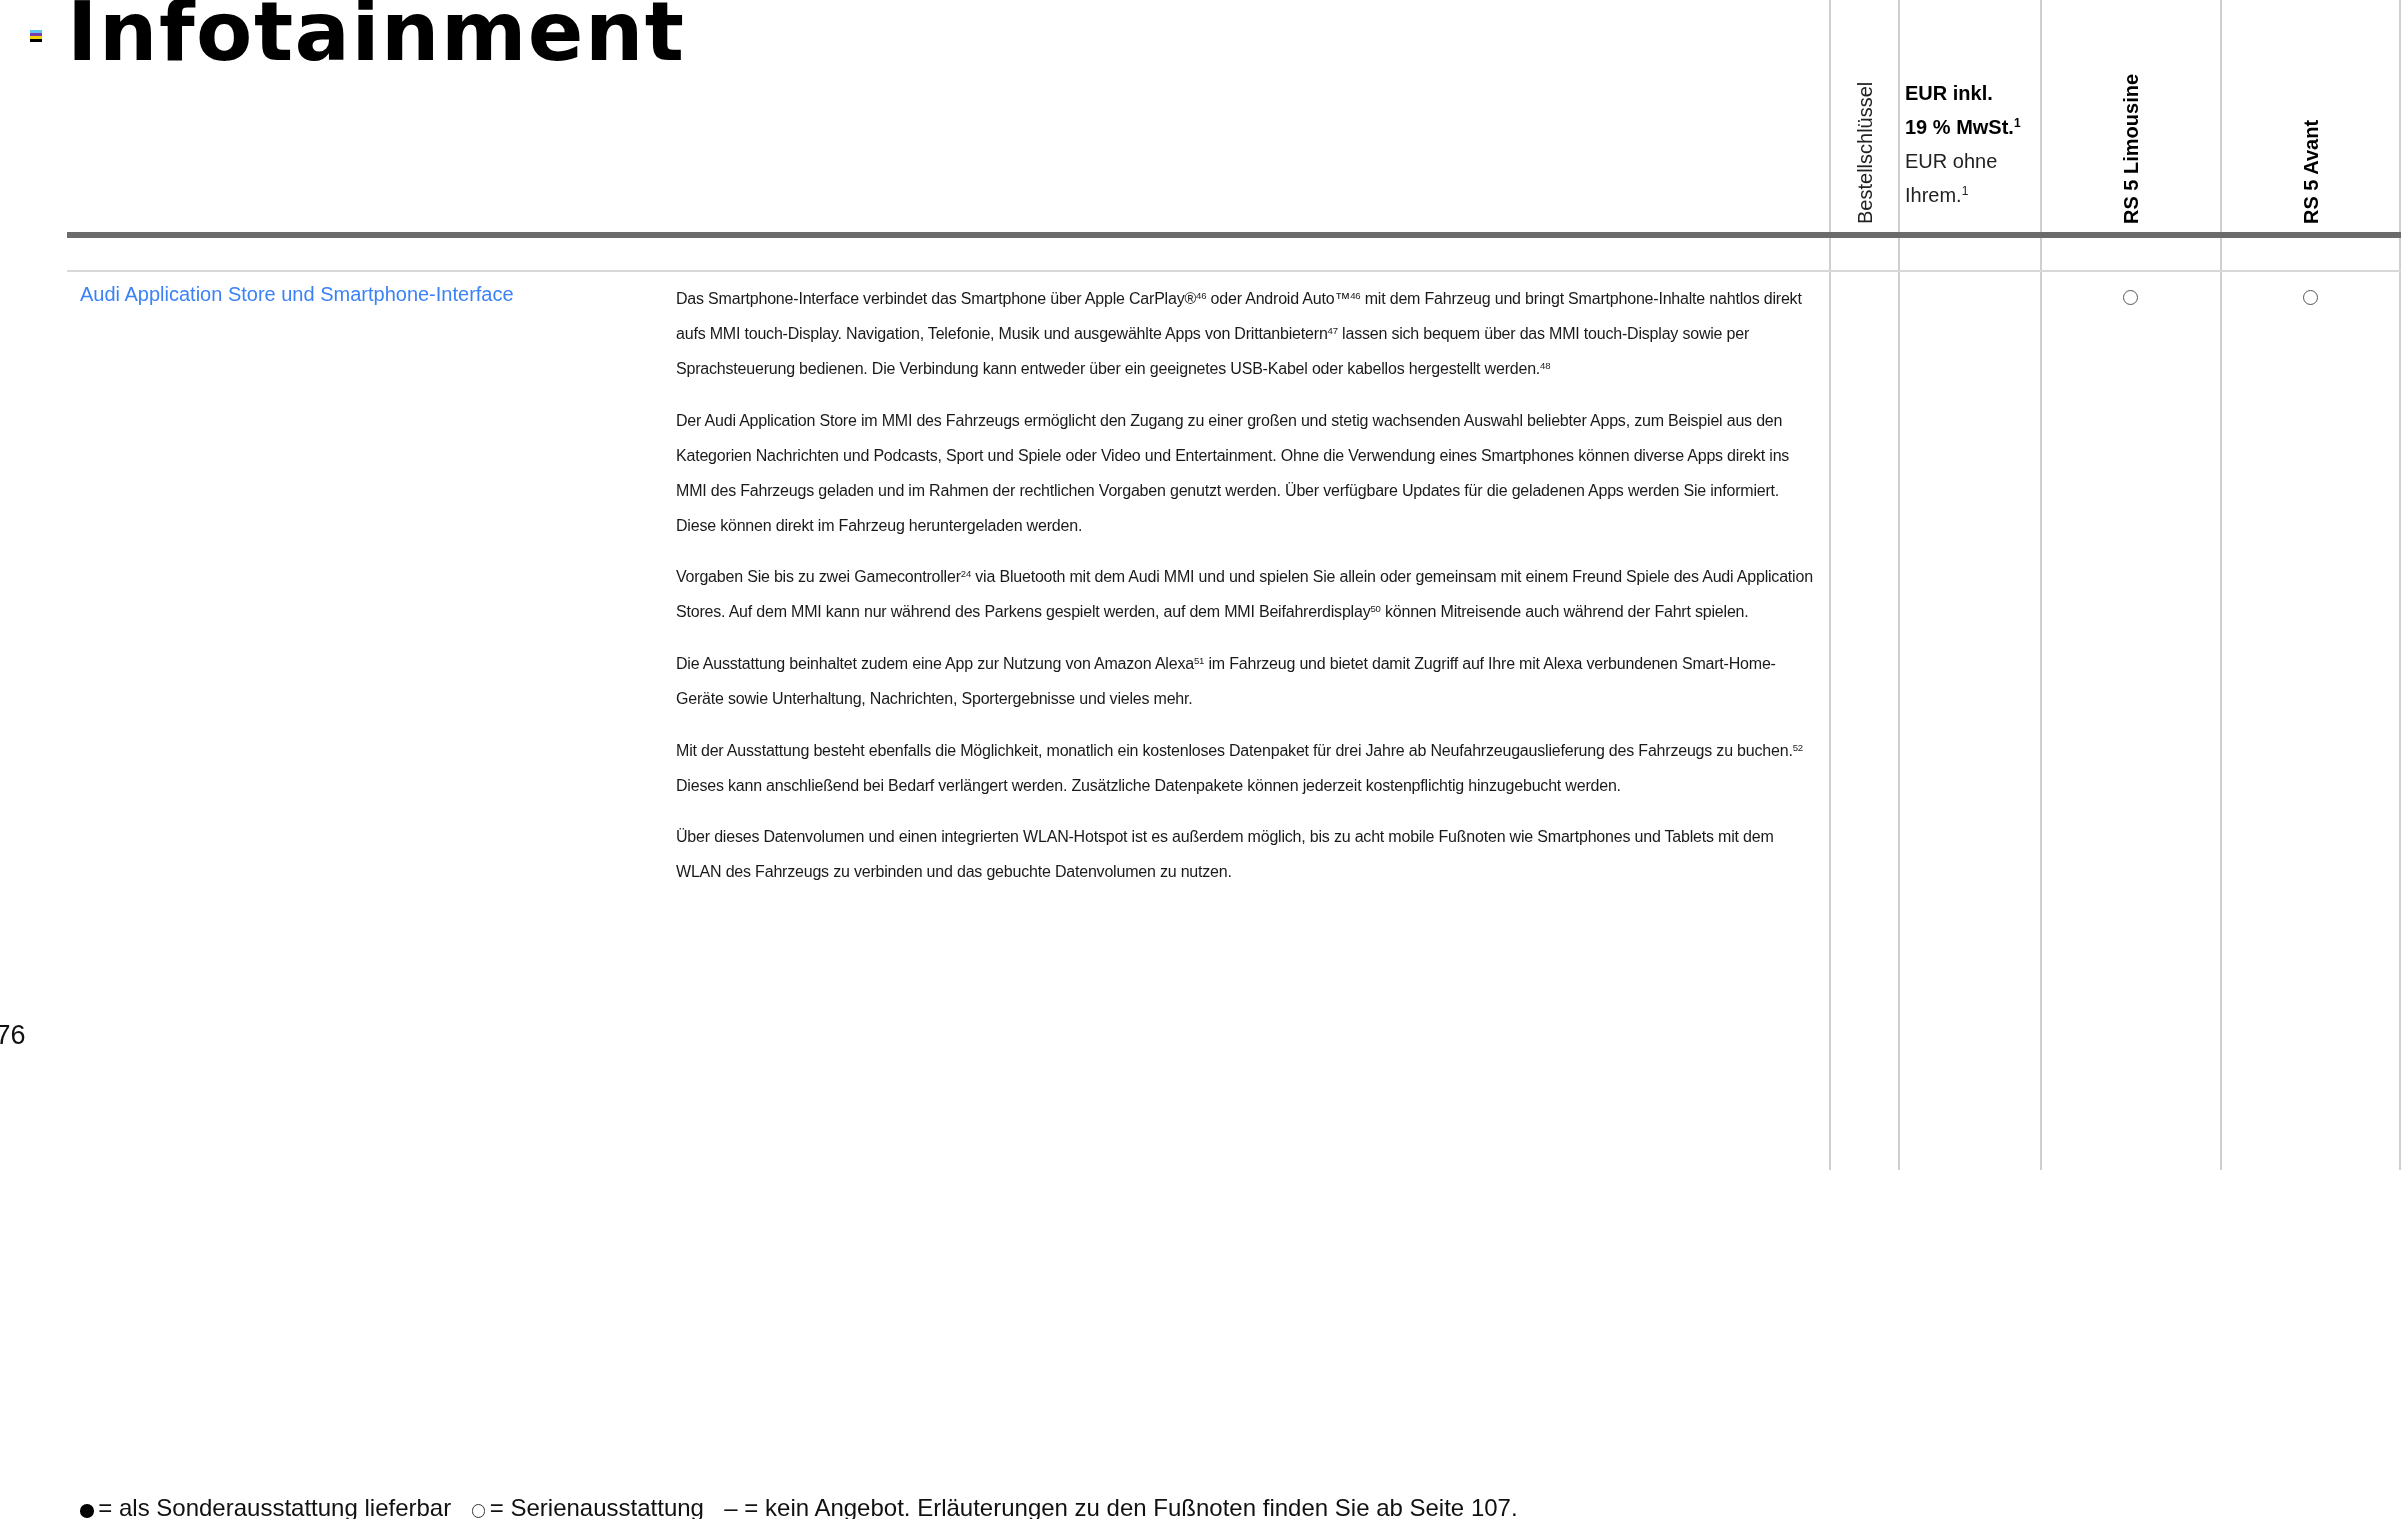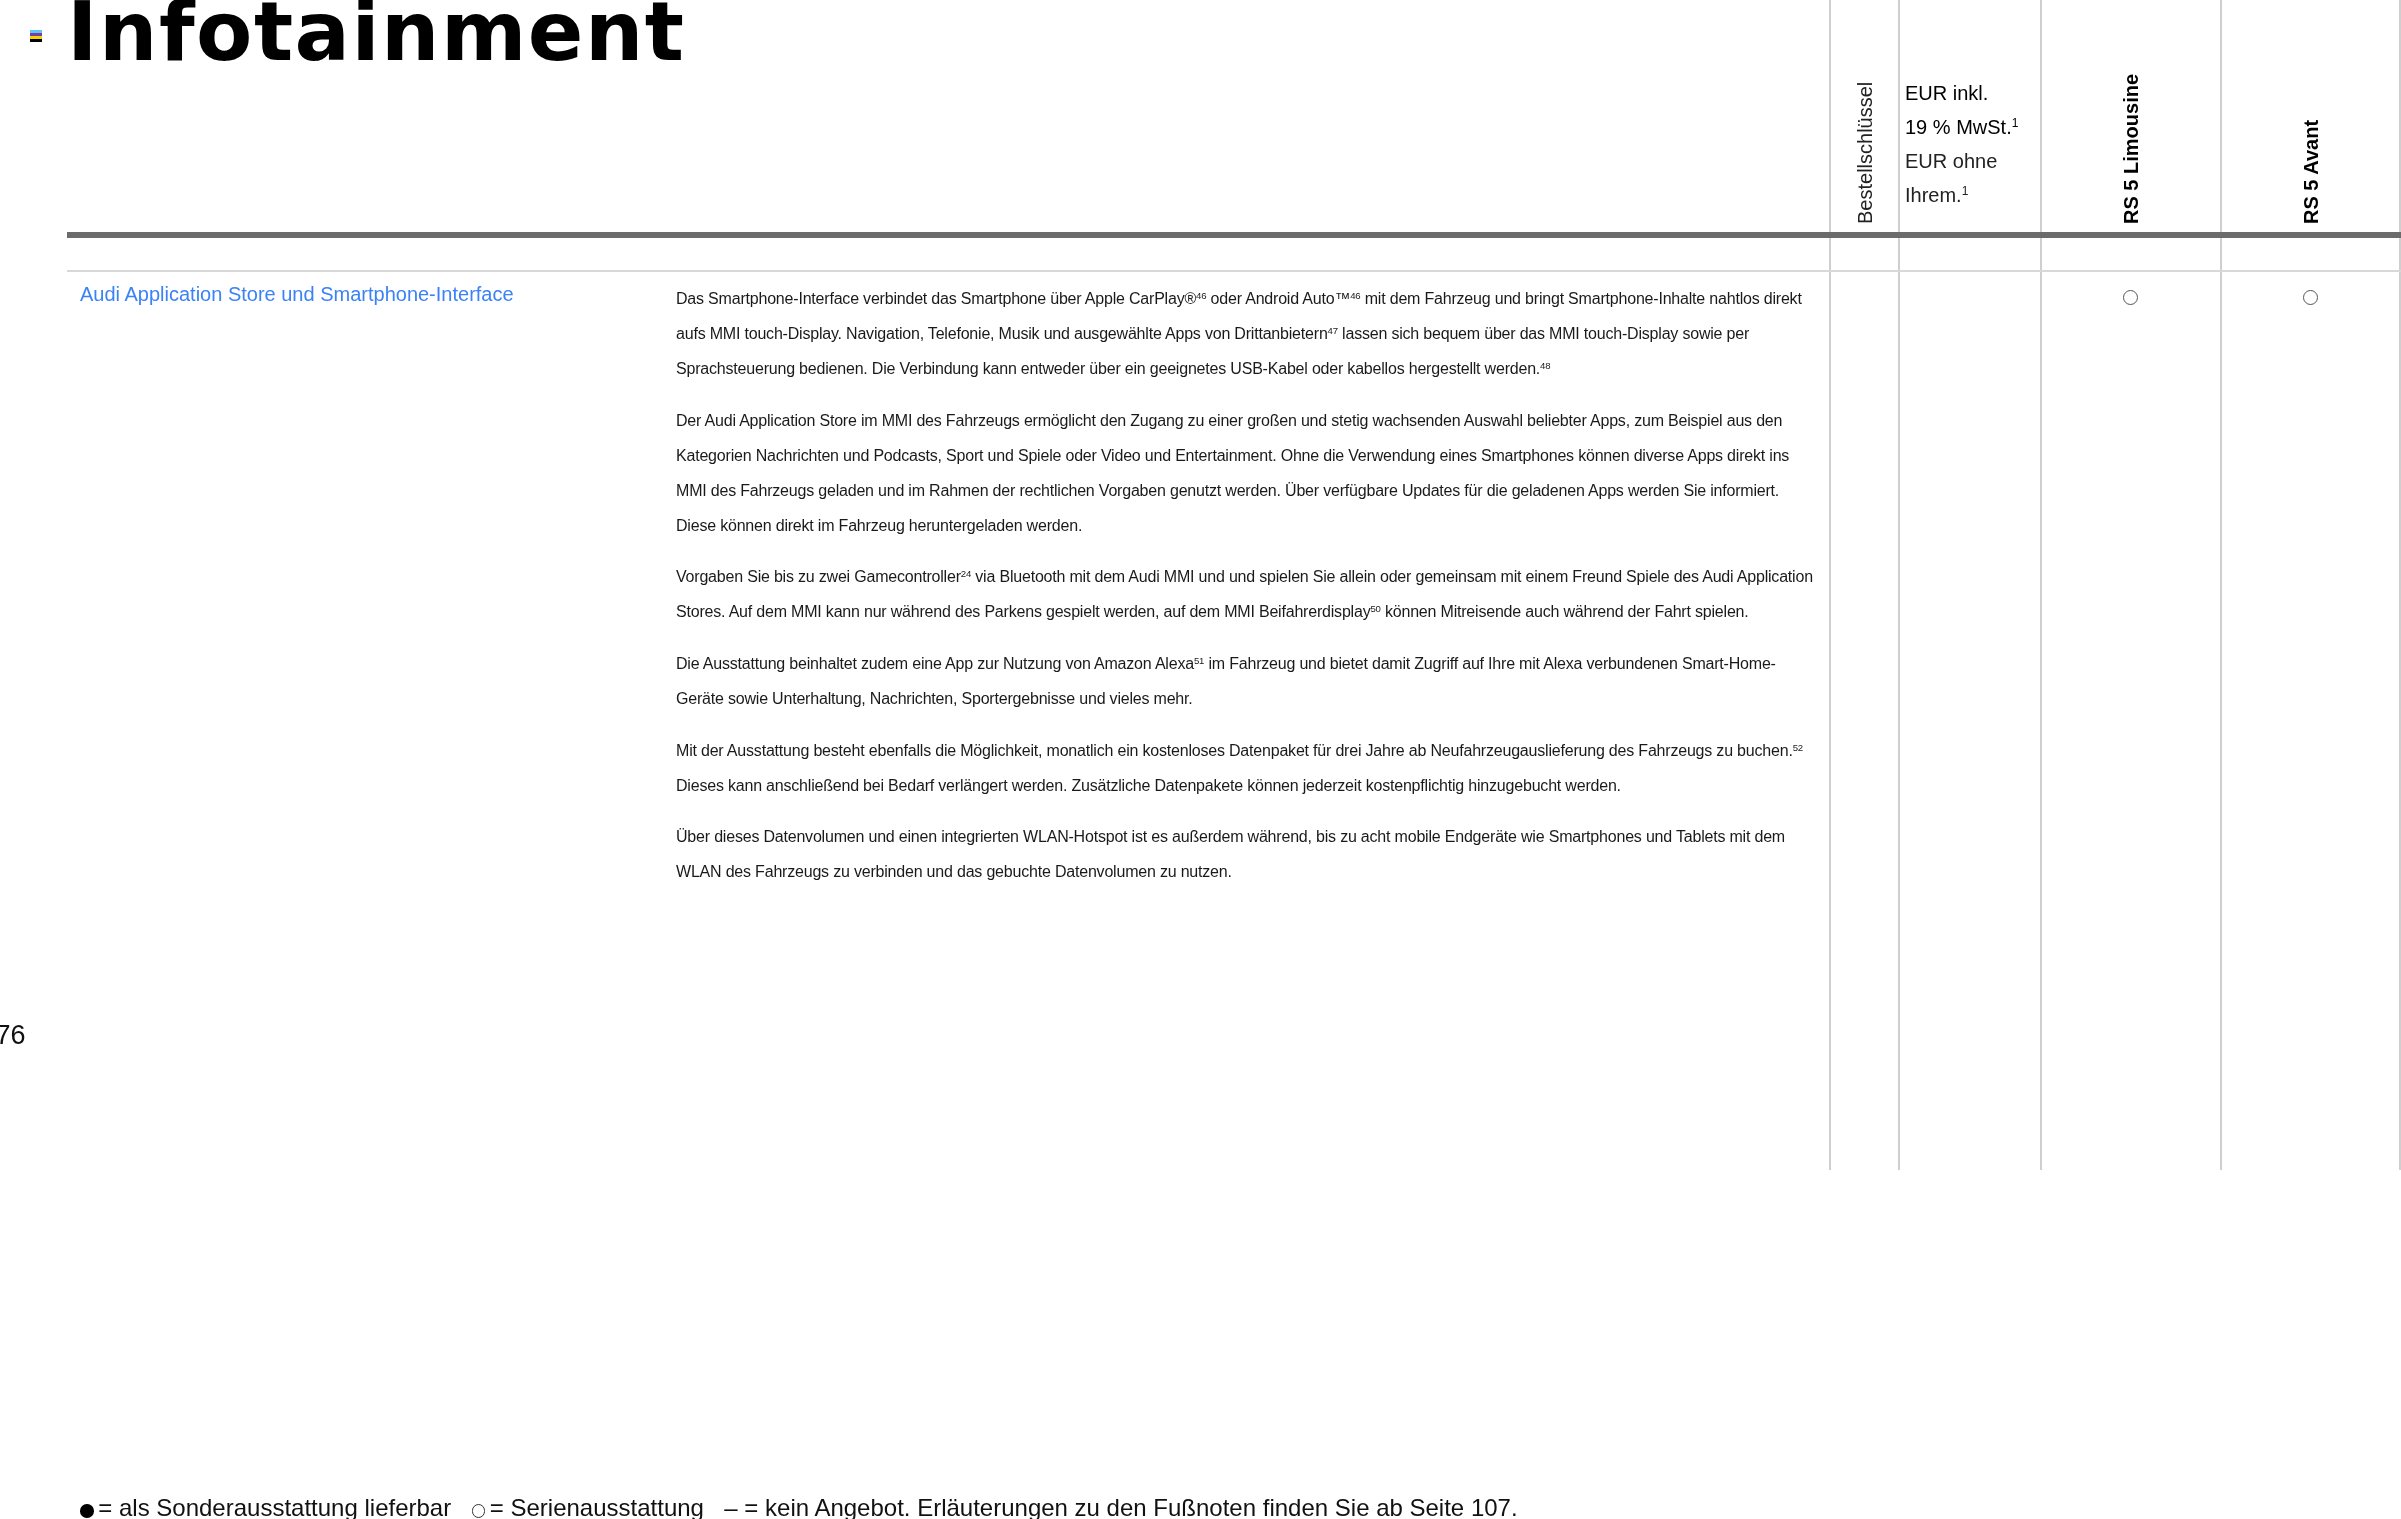--- a/index.html
+++ b/index.html
@@ -9,21 +9,21 @@
   .swatch span { display: block; height: 3px; }
   .title { position: absolute; left: 67px; top: -16.7px; font-family: "DejaVu Sans", sans-serif;
            font-weight: bold; font-size: 82px; letter-spacing: 1.5px; color: #000; line-height: 1.2; }
   .vline { position: absolute; top: 0; width: 1.5px; height: 1170px; background: #cfcfcf; }
   .thick-rule { position: absolute; left: 67px; top: 232px; width: 2335px; height: 6px; background: #6b6b6b; }
   .thin-rule { position: absolute; left: 67px; top: 270px; width: 2335px; height: 2.3px; background: #d8d8d8; }
   .hdr-vert { position: absolute; transform: rotate(-90deg); transform-origin: left top;
               white-space: nowrap; font-size: 20px; color: #222; }
   .hdr-vert.bold { font-weight: bold; color: #000; }
   .hdr-price { position: absolute; left: 1905px; top: 76px; font-size: 20px; line-height: 34px; color: #222; }
-  .hdr-price .b { font-weight: normal; color: #000; }
+  .hdr-price .b { font-weight: bold; color: #000; }
   sup { font-size: 0.6em; line-height: 0; vertical-align: 0.55em; }
   .row-label { position: absolute; left: 80px; top: 283px; font-size: 20px; font-weight: normal; color: #3b82f6; }
   .body-text { position: absolute; left: 676px; top: 281px; width: 1140px; font-size: 16px;
                line-height: 35px; color: #1a1a1a; letter-spacing: -0.2px; }
   .body-text p { margin: 0 0 16.7px 0; }
   .circle { position: absolute; width: 15px; height: 15px; border: 1.5px solid #555; border-radius: 50%; box-sizing: border-box; }
   .page-num { position: absolute; left: -4.6px; top: 1020px; font-size: 27px; color: #111; }
   .legend { position: absolute; left: 80px; top: 1494px; font-size: 24px; color: #111; white-space: nowrap; }
   .legend .dot { display: inline-block; width: 13.7px; height: 13.7px; border-radius: 50%; vertical-align: -1.5px; margin-right: 4.6px; }
   .legend .dot.filled { background: #000; }
@@ -63,21 +63,21 @@
 <div class="thin-rule"></div>
 
 <div class="row-label">Audi Application Store und Smartphone-Interface</div>
 
 <div class="body-text" id="row-desc">
     <p><span>Das Smartphone-Interface verbindet das Smartphone über Apple CarPlay®</span><sup>46</sup><span> oder Android Auto™</span><sup>46</sup><span> mit dem Fahrzeug und bringt Smartphone-Inhalte nahtlos direkt aufs MMI touch-Display. Navigation, Telefonie, Musik und ausgewählte Apps von Drittanbietern</span><sup>47</sup><span> lassen sich bequem über das MMI touch-Display sowie per Sprachsteuerung bedienen. Die Verbindung kann entweder über ein geeignetes USB-Kabel oder kabellos hergestellt werden.</span><sup>48</sup></p>
     <p><span>Der Audi Application Store im MMI des Fahrzeugs ermöglicht den Zugang zu einer großen und stetig wachsenden Auswahl beliebter Apps, zum Beispiel aus den Kategorien Nachrichten und Podcasts, Sport und Spiele oder Video und Enter­tainment. Ohne die Verwendung eines Smartphones können diverse Apps direkt ins MMI des Fahrzeugs geladen und im Rahmen der rechtlichen Vorgaben genutzt werden. Über verfügbare Updates für die geladenen Apps werden Sie informiert. Diese können direkt im Fahrzeug heruntergeladen werden.</span></p>
     <p><span>Vorgaben Sie bis zu zwei Gamecontroller</span><sup>24</sup><span> via Bluetooth mit dem Audi MMI und und spielen Sie allein oder gemeinsam mit einem Freund Spiele des Audi Application Stores. Auf dem MMI kann nur während des Parkens gespielt werden, auf dem MMI Beifahrerdisplay</span><sup>50</sup><span> können Mitreisende auch während der Fahrt spielen.</span></p>
     <p><span>Die Ausstattung beinhaltet zudem eine App zur Nutzung von Amazon Alexa</span><sup>51</sup><span> im Fahrzeug und bietet damit Zugriff auf Ihre mit Alexa verbundenen Smart-Home-Geräte sowie Unterhaltung, Nachrichten, Sportergebnisse und vieles mehr.</span></p>
     <p><span>Mit der Ausstattung besteht ebenfalls die Möglichkeit, monatlich ein kostenloses Datenpaket für drei Jahre ab Neufahr­zeugauslieferung des Fahrzeugs zu buchen.</span><sup>52</sup><span> Dieses kann anschließend bei Bedarf verlängert werden. Zusätzliche Daten­pakete können jederzeit kostenpflichtig hinzugebucht werden.</span></p>
-    <p><span>Über dieses Datenvolumen und einen integrierten WLAN-Hotspot ist es außerdem während, bis zu acht mobile Endgeräte wie Smartphones und Tablets mit dem WLAN des Fahrzeugs zu verbinden und das gebuchte Datenvolumen zu nutzen.</span></p>
+    <p><span>Über dieses Datenvolumen und einen integrierten WLAN-Hotspot ist es außerdem möglich, bis zu acht mobile Fußnoten wie Smartphones und Tablets mit dem WLAN des Fahrzeugs zu verbinden und das gebuchte Datenvolumen zu nutzen.</span></p>
   </div>
 
 <div class="circle" style="left:2123px; top:290px;"></div>
 <div class="circle" style="left:2303px; top:290px;"></div>
 
 <div class="page-num">76</div>
 
 <div class="legend">
   <span class="dot filled"></span><span>= als Sonderausstattung lieferbar</span>
   <span class="dot open"></span><span>= Serienausstattung</span>

